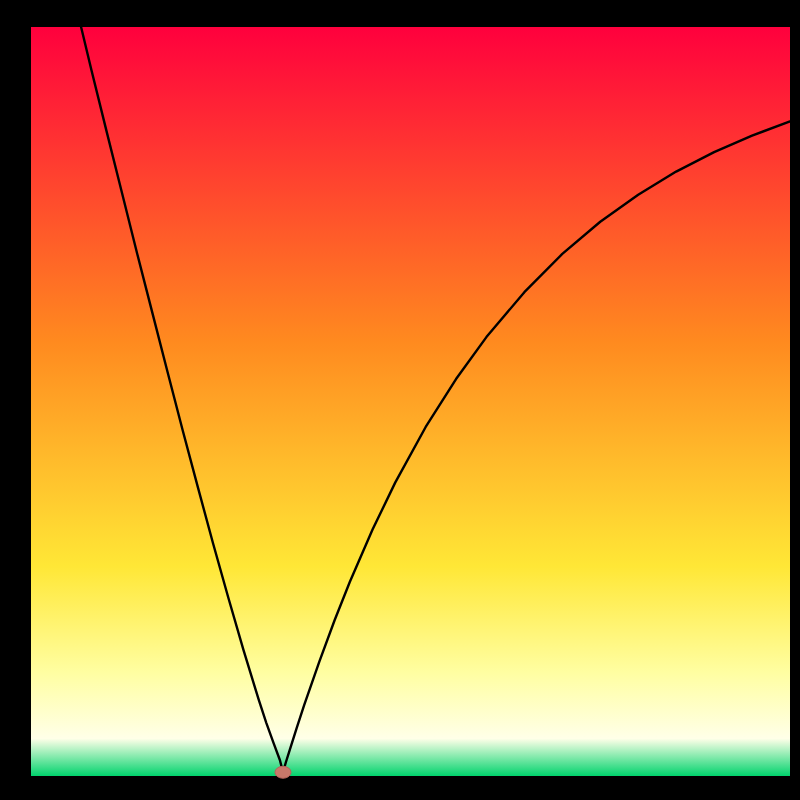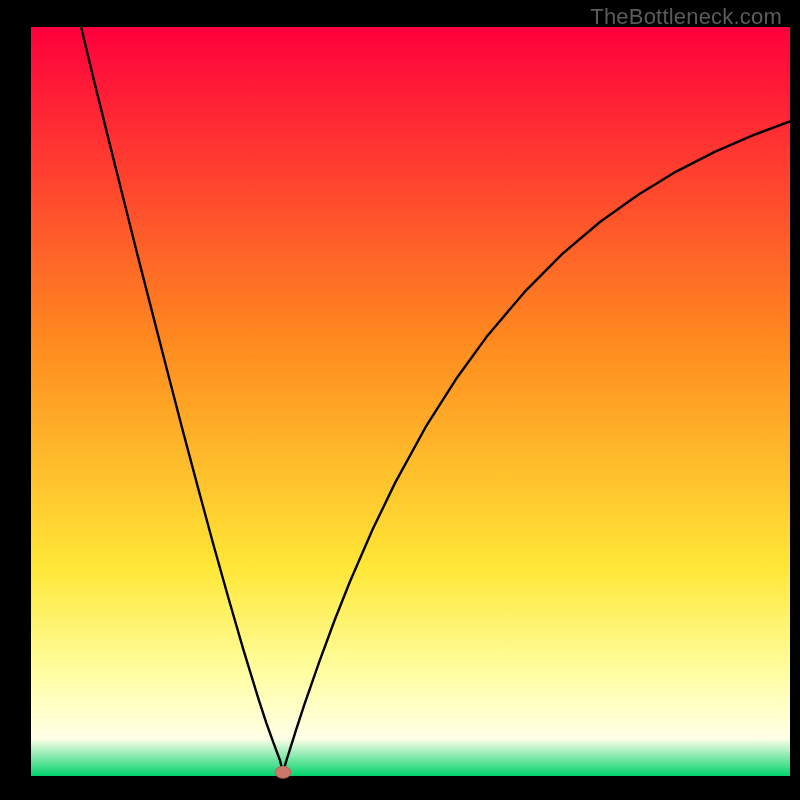--- a/index.html
+++ b/index.html
@@ -50,14 +50,13 @@
 
     <rect id="outer-bg" x="0" y="0" width="800" height="800" fill="#000000"></rect>
 
     <rect id="plot-bg" x="31" y="27" width="759" height="749" fill="url(#bg-grad)"></rect>
 
     <path id="curve-path" d="M81.09 27.00 L91.72 71.19 L106.90 132.61 L122.08 193.28 L137.26 253.95 L152.44 313.12 L167.62 372.29 L182.80 430.71 L197.98 487.63 L213.16 543.81 L228.34 597.74 L243.52 650.17 L258.70 699.60 L266.29 722.82 L273.88 743.79 L279.95 760.27 L282.99 772.25 L286.02 761.77 L289.06 752.03 L296.65 728.06 L304.24 704.85 L319.42 661.40 L334.60 620.21 L349.78 582.01 L372.55 529.58 L395.32 482.39 L425.68 426.97 L456.04 379.03 L486.40 337.09 L524.35 292.15 L562.30 253.95 L600.25 221.74 L638.20 194.78 L676.15 171.56 L714.10 152.08 L752.05 135.61 L790.00 121.37" fill="none" stroke="#000000" stroke-width="2.4" stroke-linejoin="round" stroke-linecap="round"></path>
 
     <ellipse id="min-marker" cx="282.99" cy="772.25" rx="8" ry="6" fill="#c9786a" stroke="#b5645a" stroke-width="1"></ellipse>
   </svg>
 
-  <div class="watermark">TheBottleneck.com</div>
 </div>
 
 </body></html>

